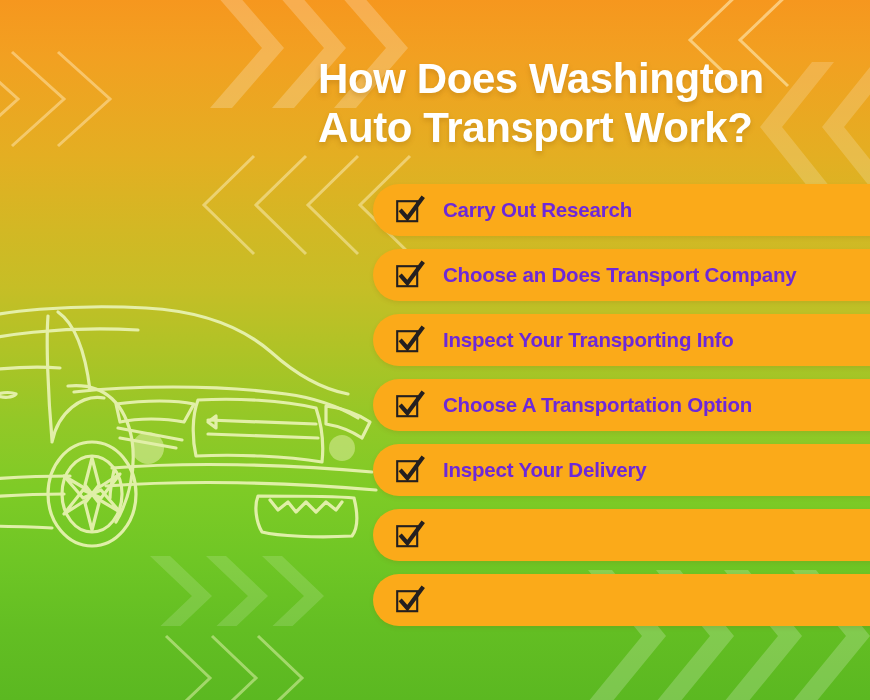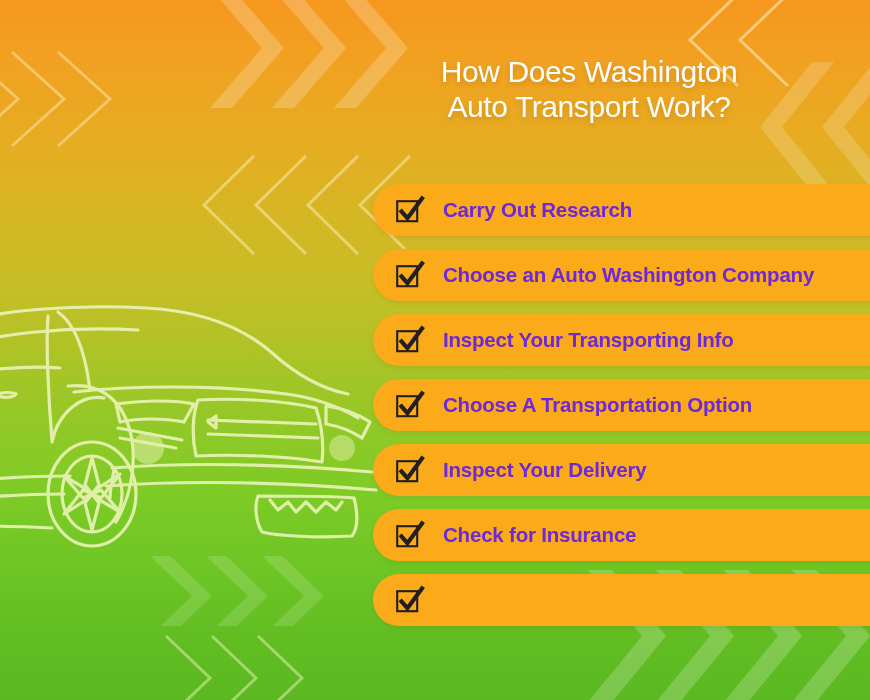--- a/index.html
+++ b/index.html
@@ -49,24 +49,24 @@
     height: 272px;
     pointer-events: none;
   }
 
   
   .headline {
     position: absolute;
     left: 318px;
     top: 54px;
     width: 542px;
-    text-align: center;
+    text-align: left;
     color: #ffffff;
-    font-size: 30px;
-    font-weight: normal;
+    font-size: 42px;
+    font-weight: bold;
     line-height: 1.17;
     letter-spacing: -0.4px;
     text-shadow: 0 3px 5px rgba(150, 95, 10, 0.30);
   }
   .headline .l {
     display: block;
     white-space: nowrap;
   }
 
   
@@ -257,21 +257,21 @@
       <span class="plabel">Carry Out Research</span>
     </div>
 
     <div class="pill">
       <span class="cbox">
         <svg width="30" height="30" viewBox="0 0 30 30">
           <rect x="2.2" y="6.2" width="20" height="20" fill="none" stroke="#231F20" stroke-width="2.1"></rect>
           <path d="M6.5 16.5 L 12.4 23.2 L 27 3.4" fill="none" stroke="#231F20" stroke-width="4.2" stroke-linecap="square" stroke-linejoin="miter"></path>
         </svg>
       </span>
-      <span class="plabel">Choose an Auto Washington Company</span>
+      <span class="plabel">Choose an Does Transport Company</span>
     </div>
 
     <div class="pill">
       <span class="cbox">
         <svg width="30" height="30" viewBox="0 0 30 30">
           <rect x="2.2" y="6.2" width="20" height="20" fill="none" stroke="#231F20" stroke-width="2.1"></rect>
           <path d="M6.5 16.5 L 12.4 23.2 L 27 3.4" fill="none" stroke="#231F20" stroke-width="4.2" stroke-linecap="square" stroke-linejoin="miter"></path>
         </svg>
       </span>
       <span class="plabel">Inspect Your Transporting Info</span>
@@ -297,21 +297,20 @@
       <span class="plabel">Inspect Your Delivery</span>
     </div>
 
     <div class="pill">
       <span class="cbox">
         <svg width="30" height="30" viewBox="0 0 30 30">
           <rect x="2.2" y="6.2" width="20" height="20" fill="none" stroke="#231F20" stroke-width="2.1"></rect>
           <path d="M6.5 16.5 L 12.4 23.2 L 27 3.4" fill="none" stroke="#231F20" stroke-width="4.2" stroke-linecap="square" stroke-linejoin="miter"></path>
         </svg>
       </span>
-      <span class="plabel">Check for Insurance</span>
     </div>
 
     <div class="pill">
       <span class="cbox">
         <svg width="30" height="30" viewBox="0 0 30 30">
           <rect x="2.2" y="6.2" width="20" height="20" fill="none" stroke="#231F20" stroke-width="2.1"></rect>
           <path d="M6.5 16.5 L 12.4 23.2 L 27 3.4" fill="none" stroke="#231F20" stroke-width="4.2" stroke-linecap="square" stroke-linejoin="miter"></path>
         </svg>
       </span>
     </div>

